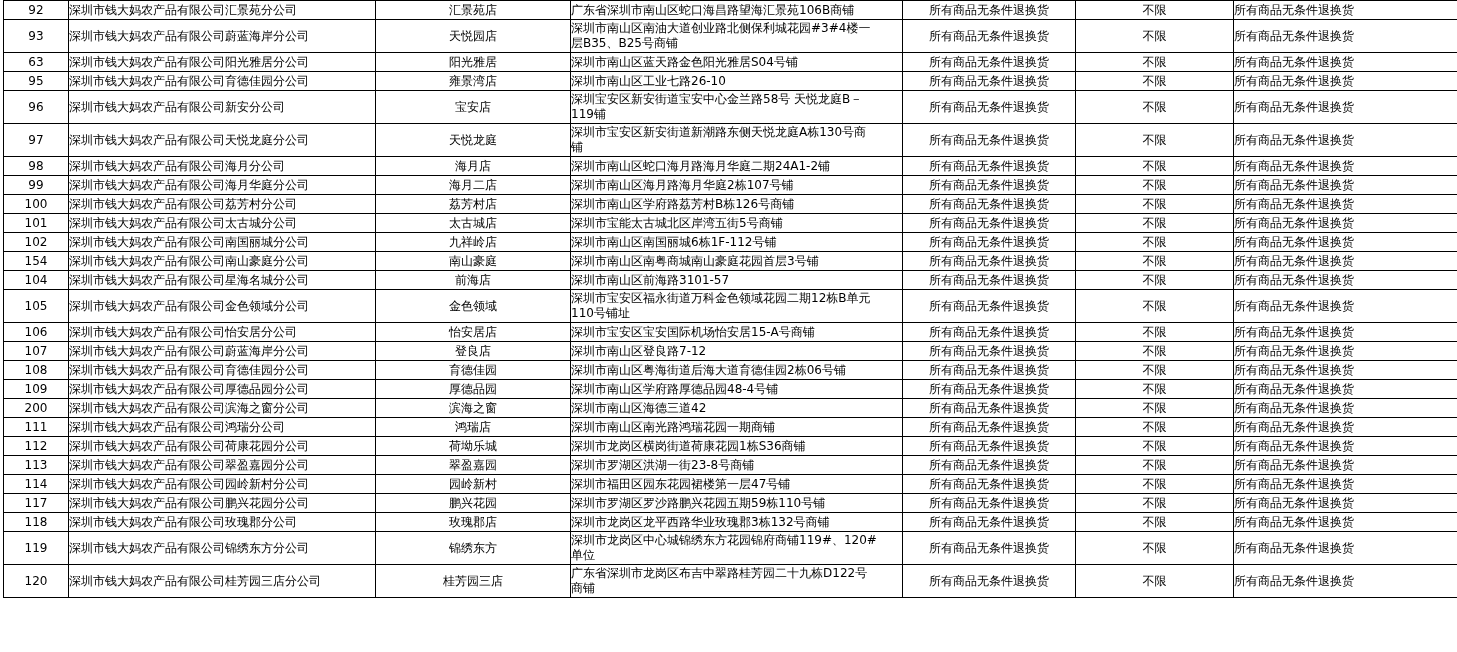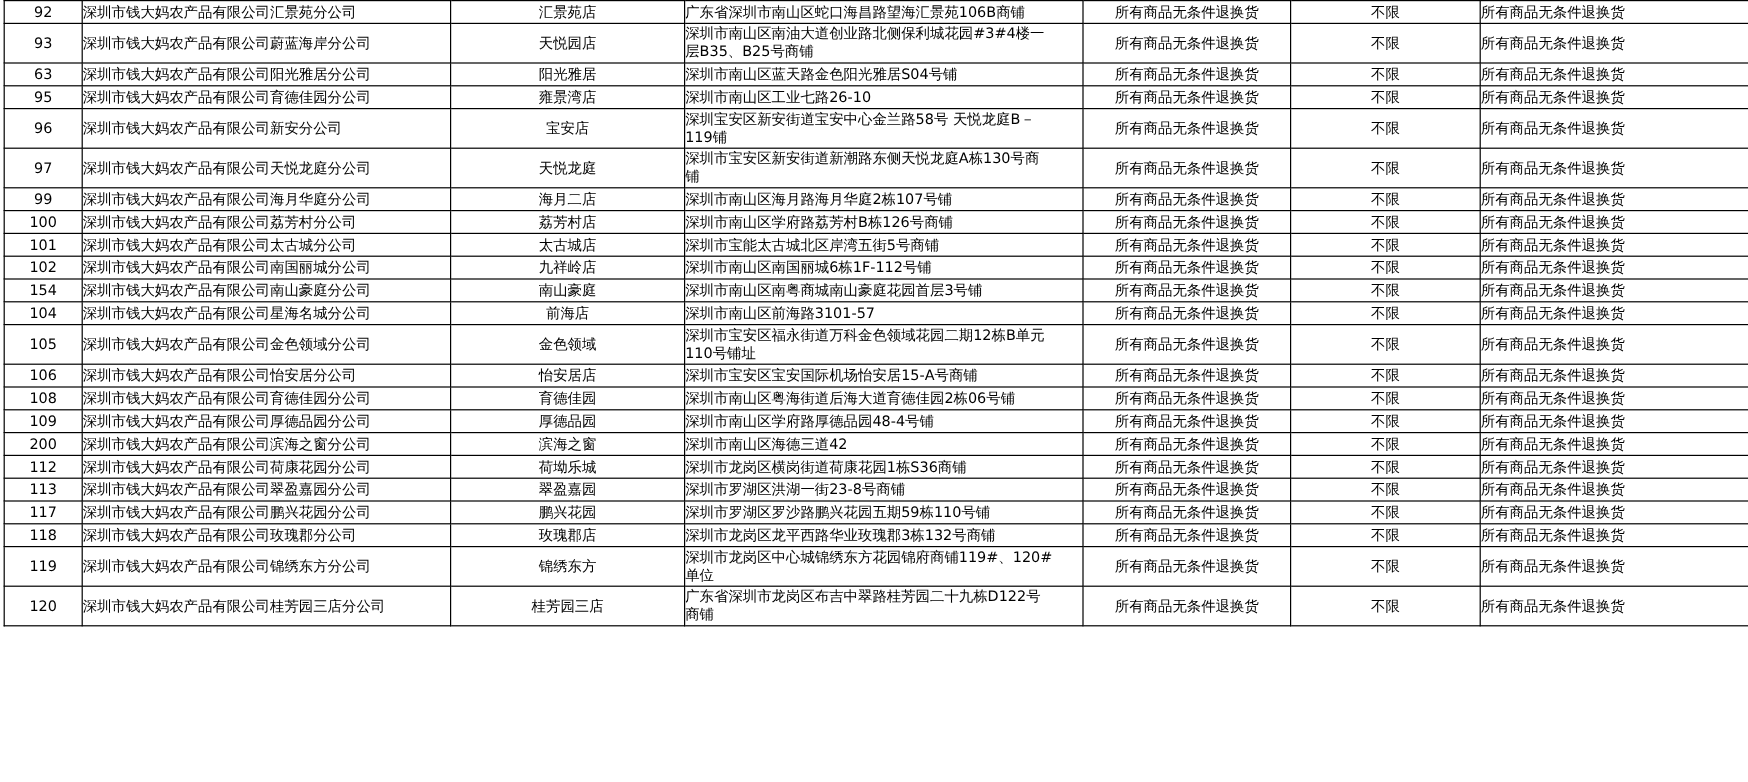--- a/index.html
+++ b/index.html
@@ -111,20 +111,29 @@
     <td class="c-num">97</td>
     <td class="c-left">深圳市钱大妈农产品有限公司天悦龙庭分公司</td>
     <td class="c-center">天悦龙庭</td>
     <td class="c-left">深圳市宝安区新安街道新潮路东侧天悦龙庭A栋130号商
 铺</td>
     <td class="c-center">所有商品无条件退换货</td>
     <td class="c-center">不限</td>
     <td class="c-left">所有商品无条件退换货</td>
   </tr>
       <tr class="single">
+    <td class="c-num">98</td>
+    <td class="c-left">深圳市钱大妈农产品有限公司海月分公司</td>
+    <td class="c-center">海月店</td>
+    <td class="c-left">深圳市南山区蛇口海月路海月华庭二期24A1-2铺</td>
+    <td class="c-center">所有商品无条件退换货</td>
+    <td class="c-center">不限</td>
+    <td class="c-left">所有商品无条件退换货</td>
+  </tr>
+      <tr class="single">
     <td class="c-num">99</td>
     <td class="c-left">深圳市钱大妈农产品有限公司海月华庭分公司</td>
     <td class="c-center">海月二店</td>
     <td class="c-left">深圳市南山区海月路海月华庭2栋107号铺</td>
     <td class="c-center">所有商品无条件退换货</td>
     <td class="c-center">不限</td>
     <td class="c-left">所有商品无条件退换货</td>
   </tr>
       <tr class="single">
     <td class="c-num">100</td>
@@ -184,20 +193,29 @@
       <tr class="single">
     <td class="c-num">106</td>
     <td class="c-left">深圳市钱大妈农产品有限公司怡安居分公司</td>
     <td class="c-center">怡安居店</td>
     <td class="c-left">深圳市宝安区宝安国际机场怡安居15-A号商铺</td>
     <td class="c-center">所有商品无条件退换货</td>
     <td class="c-center">不限</td>
     <td class="c-left">所有商品无条件退换货</td>
   </tr>
       <tr class="single">
+    <td class="c-num">107</td>
+    <td class="c-left">深圳市钱大妈农产品有限公司蔚蓝海岸分公司</td>
+    <td class="c-center">登良店</td>
+    <td class="c-left">深圳市南山区登良路7-12</td>
+    <td class="c-center">所有商品无条件退换货</td>
+    <td class="c-center">不限</td>
+    <td class="c-left">所有商品无条件退换货</td>
+  </tr>
+      <tr class="single">
     <td class="c-num">108</td>
     <td class="c-left">深圳市钱大妈农产品有限公司育德佳园分公司</td>
     <td class="c-center">育德佳园</td>
     <td class="c-left">深圳市南山区粤海街道后海大道育德佳园2栋06号铺</td>
     <td class="c-center">所有商品无条件退换货</td>
     <td class="c-center">不限</td>
     <td class="c-left">所有商品无条件退换货</td>
   </tr>
       <tr class="single">
     <td class="c-num">109</td>
@@ -211,33 +229,51 @@
       <tr class="single">
     <td class="c-num">200</td>
     <td class="c-left">深圳市钱大妈农产品有限公司滨海之窗分公司</td>
     <td class="c-center">滨海之窗</td>
     <td class="c-left">深圳市南山区海德三道42</td>
     <td class="c-center">所有商品无条件退换货</td>
     <td class="c-center">不限</td>
     <td class="c-left">所有商品无条件退换货</td>
   </tr>
       <tr class="single">
+    <td class="c-num">111</td>
+    <td class="c-left">深圳市钱大妈农产品有限公司鸿瑞分公司</td>
+    <td class="c-center">鸿瑞店</td>
+    <td class="c-left">深圳市南山区南光路鸿瑞花园一期商铺</td>
+    <td class="c-center">所有商品无条件退换货</td>
+    <td class="c-center">不限</td>
+    <td class="c-left">所有商品无条件退换货</td>
+  </tr>
+      <tr class="single">
     <td class="c-num">112</td>
     <td class="c-left">深圳市钱大妈农产品有限公司荷康花园分公司</td>
     <td class="c-center">荷坳乐城</td>
     <td class="c-left">深圳市龙岗区横岗街道荷康花园1栋S36商铺</td>
     <td class="c-center">所有商品无条件退换货</td>
     <td class="c-center">不限</td>
     <td class="c-left">所有商品无条件退换货</td>
   </tr>
       <tr class="single">
     <td class="c-num">113</td>
     <td class="c-left">深圳市钱大妈农产品有限公司翠盈嘉园分公司</td>
     <td class="c-center">翠盈嘉园</td>
     <td class="c-left">深圳市罗湖区洪湖一街23-8号商铺</td>
+    <td class="c-center">所有商品无条件退换货</td>
+    <td class="c-center">不限</td>
+    <td class="c-left">所有商品无条件退换货</td>
+  </tr>
+      <tr class="single">
+    <td class="c-num">114</td>
+    <td class="c-left">深圳市钱大妈农产品有限公司园岭新村分公司</td>
+    <td class="c-center">园岭新村</td>
+    <td class="c-left">深圳市福田区园东花园裙楼第一层47号铺</td>
     <td class="c-center">所有商品无条件退换货</td>
     <td class="c-center">不限</td>
     <td class="c-left">所有商品无条件退换货</td>
   </tr>
       <tr class="single">
     <td class="c-num">117</td>
     <td class="c-left">深圳市钱大妈农产品有限公司鹏兴花园分公司</td>
     <td class="c-center">鹏兴花园</td>
     <td class="c-left">深圳市罗湖区罗沙路鹏兴花园五期59栋110号铺</td>
     <td class="c-center">所有商品无条件退换货</td>

